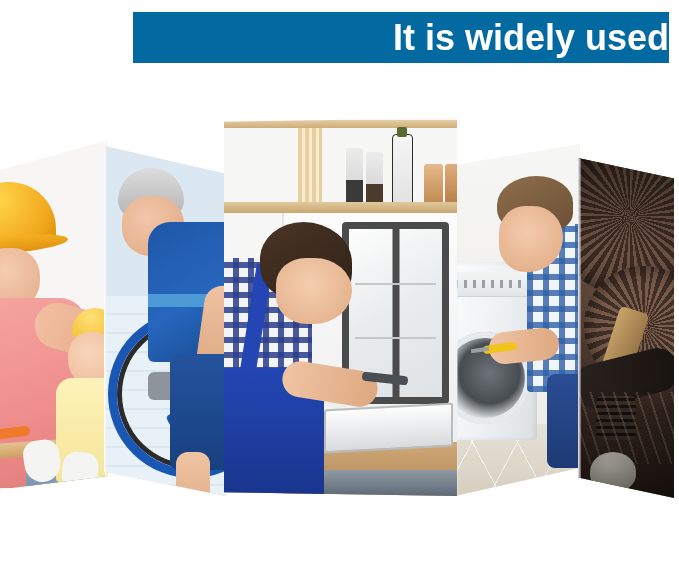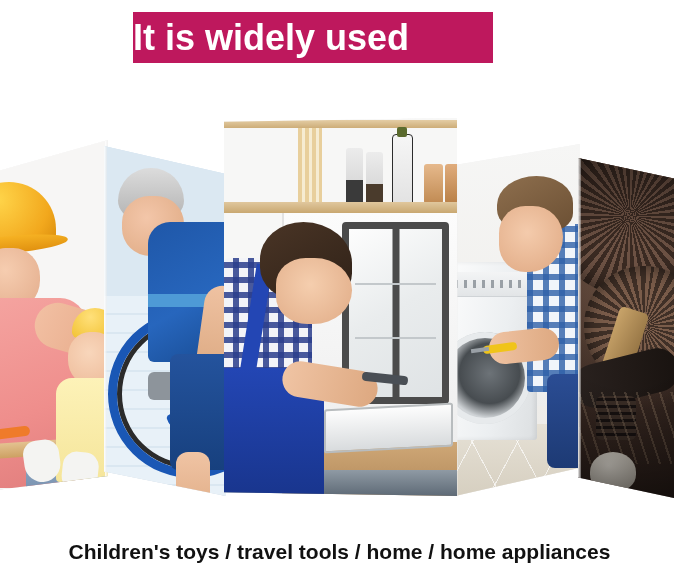--- a/index.html
+++ b/index.html
@@ -22,26 +22,26 @@
     height: 581px;
     background: #ffffff;
     overflow: hidden;
   }
 
   
   .header-banner {
     position: absolute;
     left: 133px;
     top: 12px;
-    width: 360px;
+    width: 536px;
     height: 51px;
-    background: #be185d;
+    background: #0369a1;
     display: flex;
     align-items: center;
-    justify-content: flex-start;
+    justify-content: flex-end;
   }
   .header-title {
     color: #ffffff;
     font-family: "Liberation Sans", sans-serif;
     font-weight: bold;
     font-size: 36px;
     letter-spacing: 0px;
     line-height: 1;
     white-space: nowrap;
   }
@@ -494,15 +494,14 @@
           <div class="plate"></div>
           <div class="white-part"></div>
           <div class="vignette"></div>
         </div>
       </div>
       <div class="leaf-edge" style="left:0"></div>
     </div>
 
   </div>
 
-  <div class="footer-caption">Children's toys / travel tools / home / home appliances</div>
 
 </div>
 
 </body></html>

